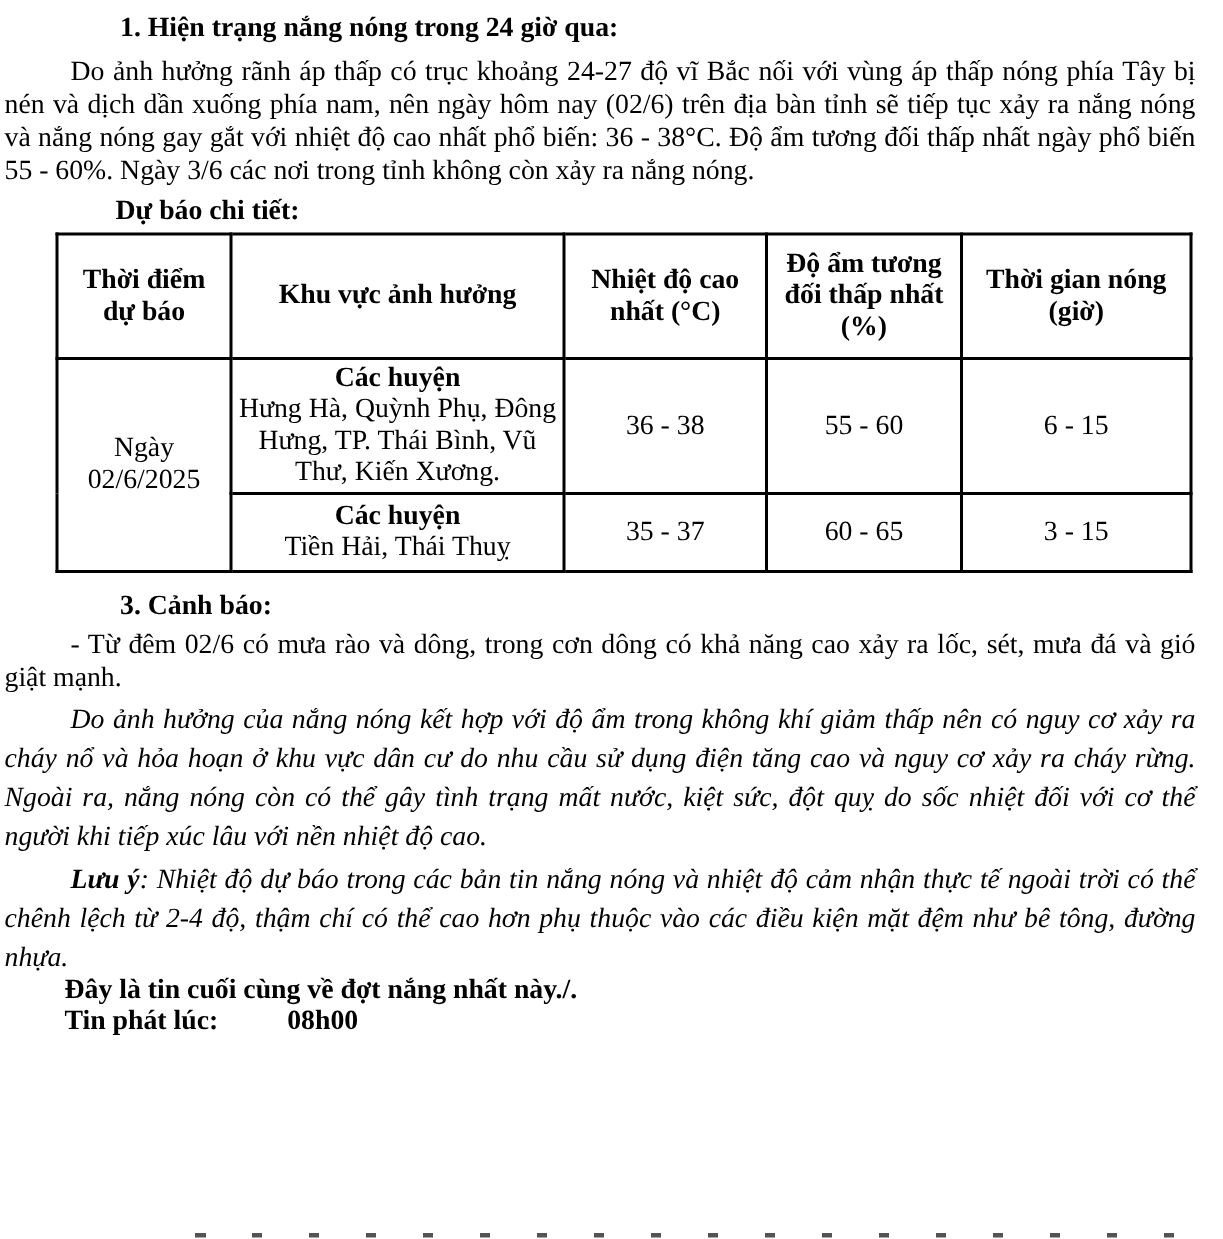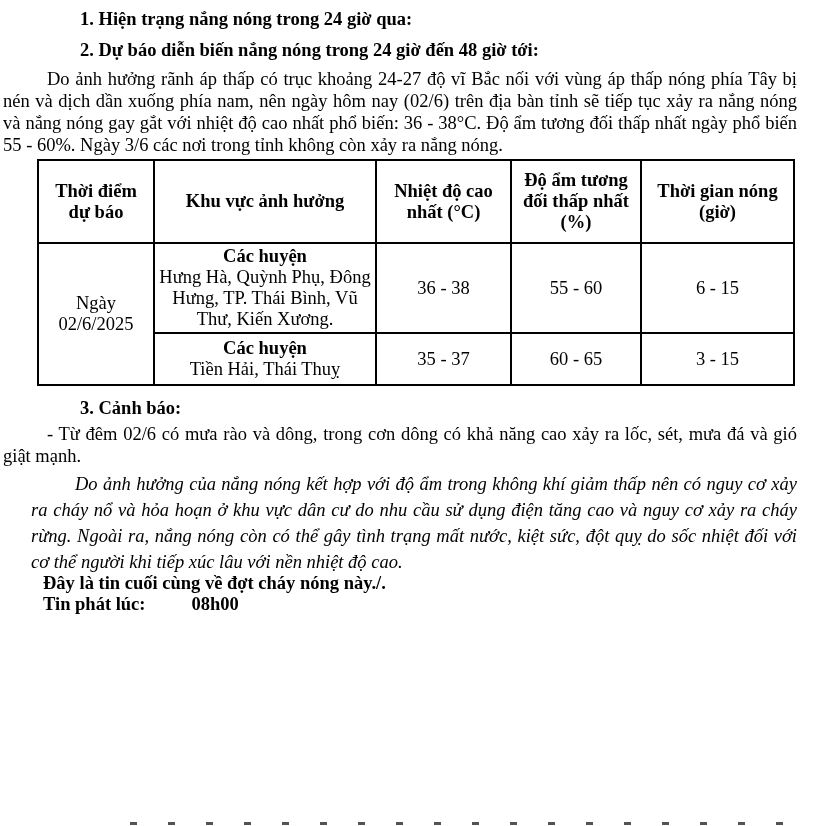--- a/index.html
+++ b/index.html
@@ -28,21 +28,21 @@
   }
   #h1{margin-top:0;}
   #p1{margin-top:5px;}
   #h2{margin-top:9px;}
   #p2{margin-top:7px;}
   #caption{margin-top:5px;padding-left:74px;}
   #h3{margin-top:11px;}
   #p3{margin-top:4px;}
   #h4{margin-top:9px;}
   #h5{margin-top:6px;}
-  #p5{margin-top:4px;line-height:26px;font-style:italic;margin-left:28px;}
+  #p5{margin-top:4px;line-height:26px;font-style:italic;}
   #note{margin-top:3px;line-height:26px;font-style:italic;}
   #note .note-label{font-weight:700;}
   #closing{margin-top:-2px;line-height:21px;font-weight:700;text-indent:40px;text-align:left;}
   #tin{margin:0;line-height:21px;font-weight:700;padding-left:40px;}
   #tin .tab{margin-left:46px;}
 
   table.forecast{
     border-collapse:collapse;
     margin:3px 0 0 34px;
     width:756px;
@@ -69,23 +69,23 @@
     opacity:.75;
   }
 </style>
 </head>
 <body>
 
 <div class="page">
 
   <p id="h1" class="sec-heading">1. Hiện trạng nắng nóng trong 24 giờ qua:</p>
 
-  <p id="h2" class="sec-heading">2. Dự báo diễn biến nắng nóng trong 24 giờ đến 48 giờ tới:</p>
   <p id="p2" class="para">Do ảnh hưởng rãnh áp thấp có trục khoảng 24-27 độ vĩ Bắc nối với vùng áp thấp nóng phía Tây bị nén và dịch dần xuống phía nam, nên ngày hôm nay (02/6) trên địa bàn tỉnh sẽ tiếp tục xảy ra nắng nóng và nắng nóng gay gắt với nhiệt độ cao nhất phổ biến: 36 - 38°C. Độ ẩm tương đối thấp nhất ngày phổ biến 55 - 60%. Ngày 3/6 các nơi trong tỉnh không còn xảy ra nắng nóng.</p>
 
+  <p id="caption" class="sec-heading">Dự báo chi tiết:</p>
 
   <table class="forecast">
     <colgroup>
       <col style="width:116px">
       <col style="width:222px">
       <col style="width:135px">
       <col style="width:130px">
       <col style="width:153px">
     </colgroup>
     <thead>
@@ -122,20 +122,21 @@
       </tr>
     </tbody>
   </table>
 
   <p id="h3" class="sec-heading">3. Cảnh báo:</p>
   <p id="p3" class="para">- Từ đêm 02/6 có mưa rào và dông, trong cơn dông có khả năng cao xảy ra lốc, sét, mưa đá và gió giật mạnh.</p>
 
 
   <p id="p5" class="para">Do ảnh hưởng của nắng nóng kết hợp với độ ẩm trong không khí giảm thấp nên có nguy cơ xảy ra cháy nổ và hỏa hoạn ở khu vực dân cư do nhu cầu sử dụng điện tăng cao và nguy cơ xảy ra cháy rừng. Ngoài ra, nắng nóng còn có thể gây tình trạng mất nước, kiệt sức, đột quỵ do sốc nhiệt đối với cơ thể người khi tiếp xúc lâu với nền nhiệt độ cao.</p>
 
+  <p id="note" class="para"><span class="note-label">Lưu ý</span><span>: Nhiệt độ dự báo trong các bản tin nắng nóng và nhiệt độ cảm nhận thực tế ngoài trời có thể chênh lệch từ 2-4 độ, thậm chí có thể cao hơn phụ thuộc vào các điều kiện mặt đệm như bê tông, đường nhựa.</span></p>
 
-  <p id="closing" class="para">Đây là tin cuối cùng về đợt cháy nóng này./.</p>
+  <p id="closing" class="para">Đây là tin cuối cùng về đợt nắng nhất này./.</p>
 
   <p id="tin"><span>Tin phát lúc:</span><span class="tab">08h00</span></p>
 
   <div class="cutoff-line"></div>
 
 </div>
 
 </body></html>

